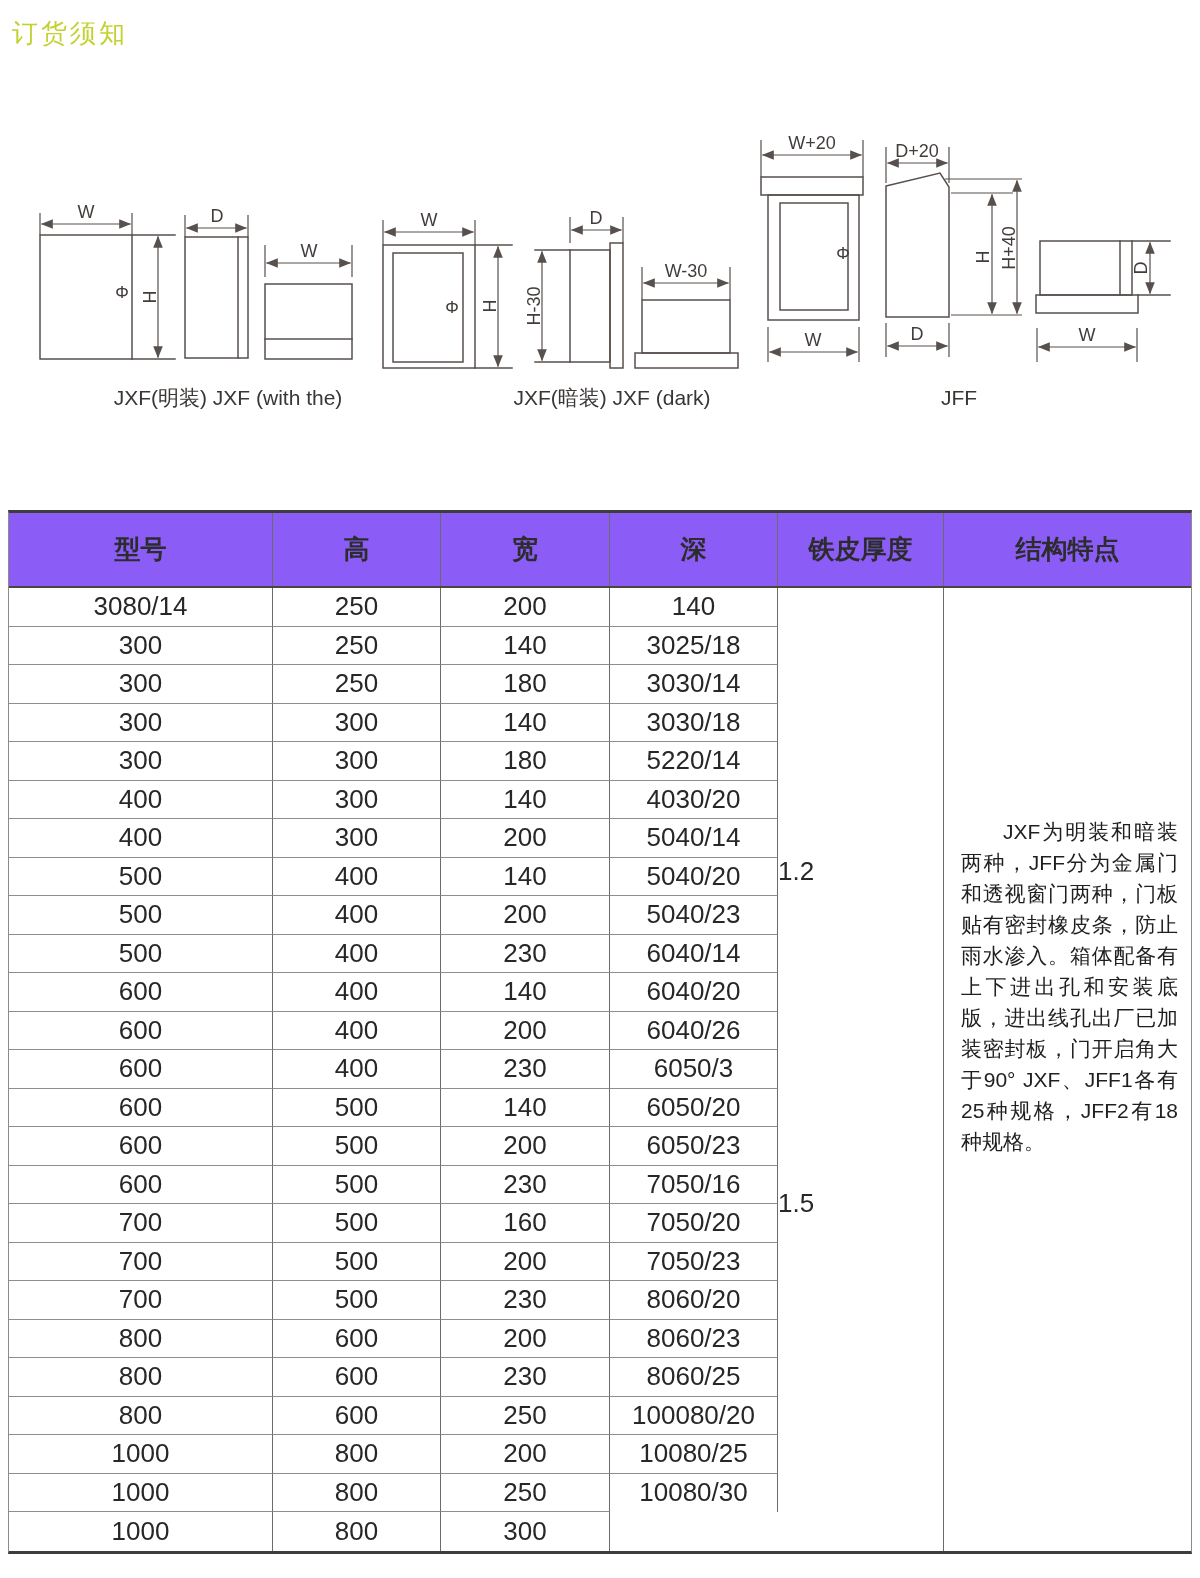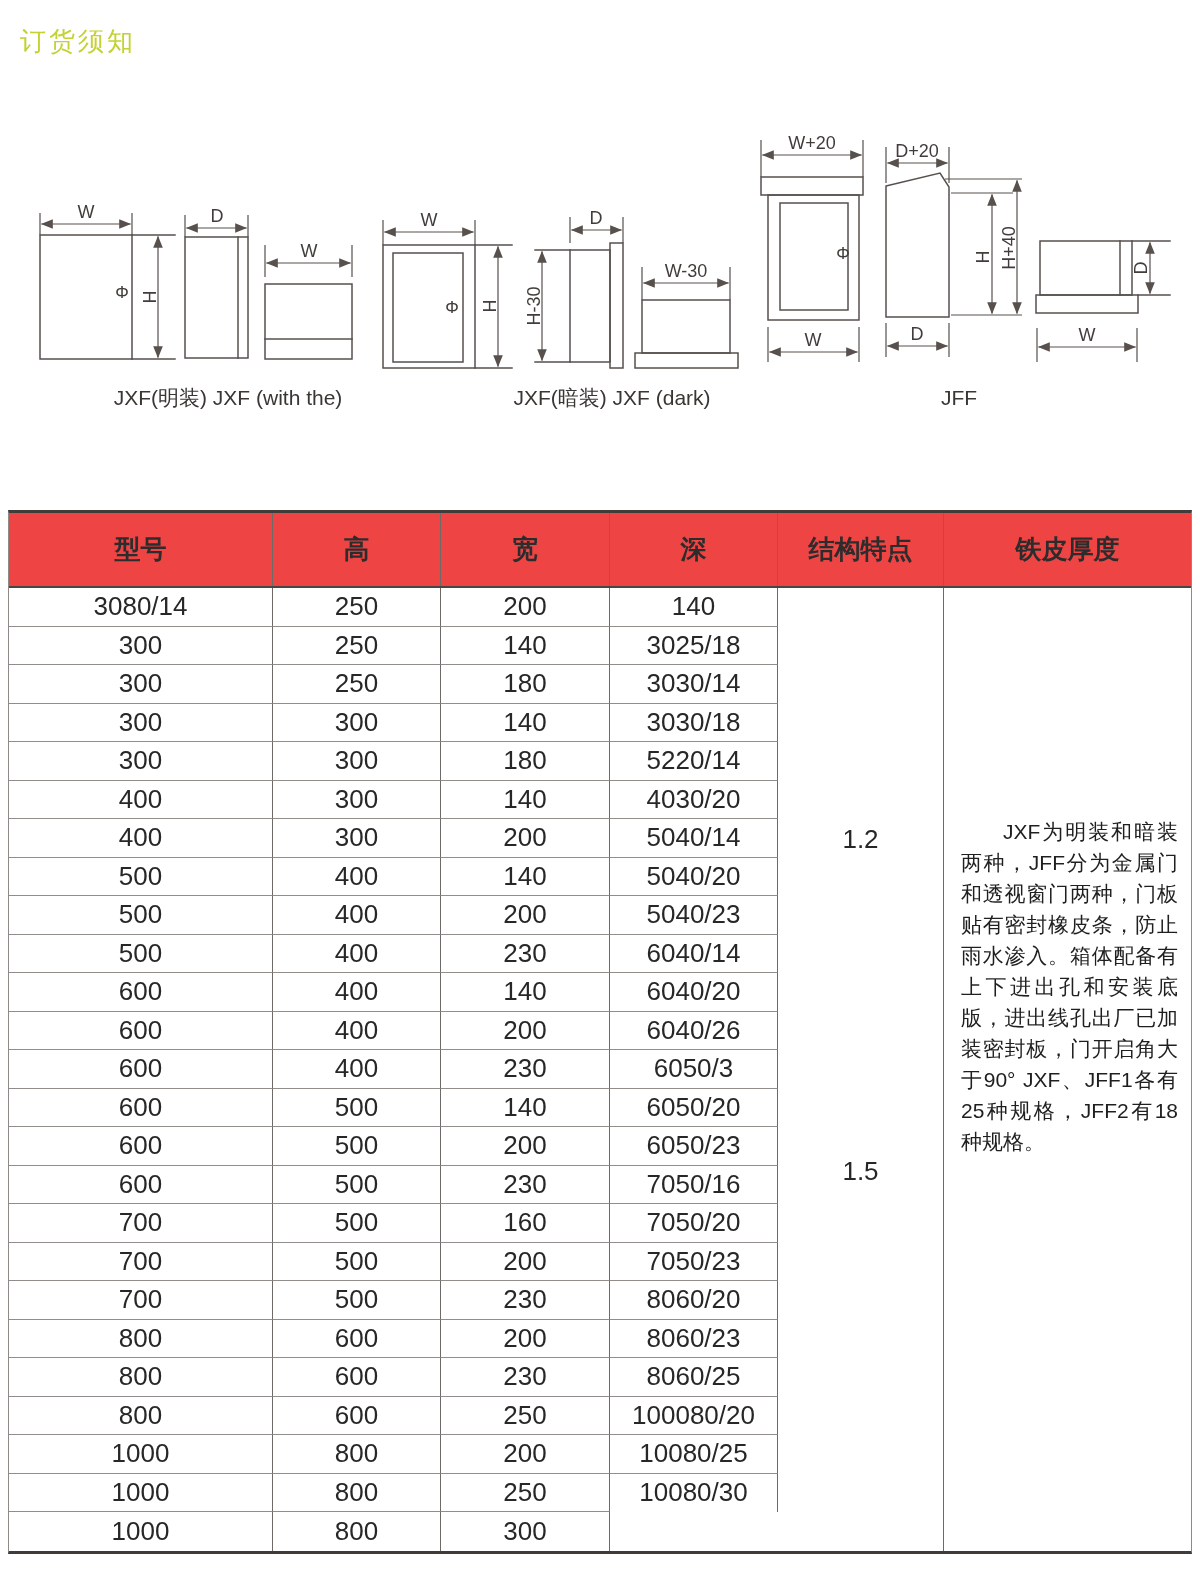--- a/index.html
+++ b/index.html
@@ -1,54 +1,54 @@
 <!DOCTYPE html>
 <html><head>
 <meta charset="utf-8">
 <style>
   html,body{margin:0;padding:0;background:#ffffff;}
   .page{
     position:relative;width:1200px;height:1578px;background:#ffffff;overflow:hidden;
     font-family:"Liberation Sans","DejaVu Sans",sans-serif;color:#2a2a2a;
   }
   .title{
-    position:absolute;top:12px;left:8px;margin:12px;
+    position:absolute;top:12px;left:8px;margin:4px;
     font-size:26px;font-weight:500;letter-spacing:3px;color:#c3d232;
   }
   .diagrams{position:absolute;top:95px;left:0;}
   .diagrams rect,.diagrams path.ln,.diagrams line{stroke:#57504d;stroke-width:1.5;fill:none;stroke-linecap:square;}
   .diagrams line.dim{stroke-width:1.2;}
   .diagrams path.tick{stroke:#57504d;stroke-width:1.2;fill:none;}
   .dimtext{font-size:18px;fill:#423d3b;text-anchor:middle;font-weight:400;}
   .phi{font-size:17px;fill:#423d3b;text-anchor:middle;}
   .cap{font-size:21px;fill:#3a3634;text-anchor:middle;font-weight:400;}
   .tablewrap{
     position:absolute;top:510px;left:8px;width:1184px;box-sizing:border-box;
     border-top:3px solid #403c3a;border-bottom:3px solid #403c3a;
     border-left:1px solid #8d8a88;border-right:1px solid #8d8a88;
   }
   .grid{display:grid;grid-template-columns:264px 168px 169px 168px 166px 1fr;}
-  .ghead{height:73px;background:#ef4444;border-bottom:2px solid #4a4542;}
+  .ghead{height:73px;background:#8b5cf6;border-bottom:2px solid #4a4542;}
   .hcell{
     display:flex;align-items:center;justify-content:center;
     font-size:26px;font-weight:600;color:#2c2c2c;border-right:1px solid #6e6a68;
   }
   .hcell:last-child{border-right:none;}
   .gbody{grid-auto-rows:38.5px;}
   .cell.data{
     display:flex;align-items:center;justify-content:center;
     font-size:26px;color:#272727;
     border-right:1px solid #6e6a68;border-bottom:1px solid #918d8b;
   }
   .cell.data.lastrow{border-bottom:none;}
   .cell.merge{position:relative;}
   .thickness{grid-column:5;grid-row:1 / span 25;border-right:1px solid #6e6a68;}
   .tk{
-    position:absolute;left:0;right:0;text-align:center;
-    transform:translateY(-50%);font-size:26px;color:#272727;
+    position:absolute;left:0;right:0;
+    transform:translateY(-50%);font-size:26px;color:#272727;margin-top:32px;
   }
   .tk1{top:251px;}
   .tk2{top:583px;}
   .features{grid-column:6;grid-row:1 / span 25;}
   .feat{
     position:absolute;top:224px;left:13px;right:9px;margin:4px;
     font-size:21px;line-height:31px;color:#1f1f1f;text-indent:2em;text-align:justify;
   }
 </style>
 </head>
@@ -160,22 +160,22 @@
     </g>
     <text class="cap" x="959" y="310">JFF</text>
   </svg>
 
   <div class="tablewrap">
     <div class="grid ghead">
       <div class="hcell">型号</div>
       <div class="hcell">高</div>
       <div class="hcell">宽</div>
       <div class="hcell">深</div>
+      <div class="hcell">铁皮厚度</div>
       <div class="hcell">结构特点</div>
-      <div class="hcell">铁皮厚度</div>
     </div>
     <div class="grid gbody">
         <div class="cell data">3080/14</div>
         <div class="cell data">250</div>
         <div class="cell data">200</div>
         <div class="cell data">140</div>
         <div class="cell data">300</div>
         <div class="cell data">250</div>
         <div class="cell data">140</div>
         <div class="cell data">3025/18</div>

